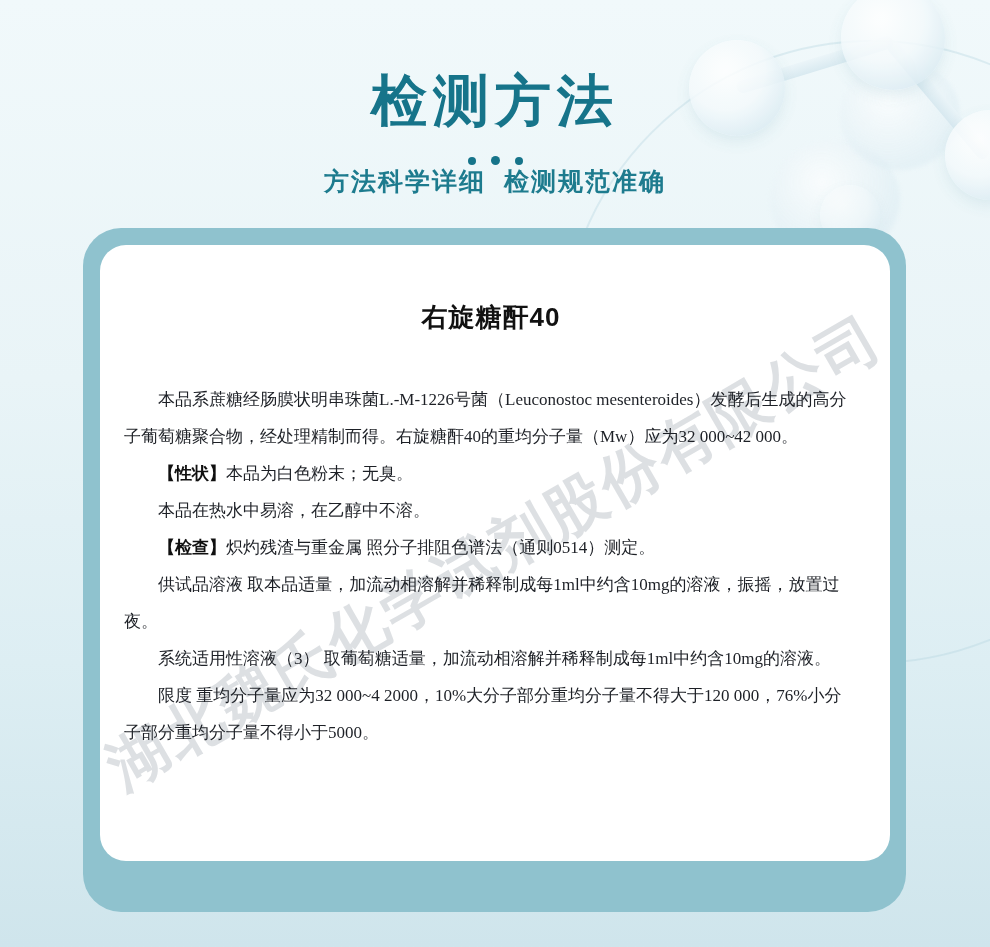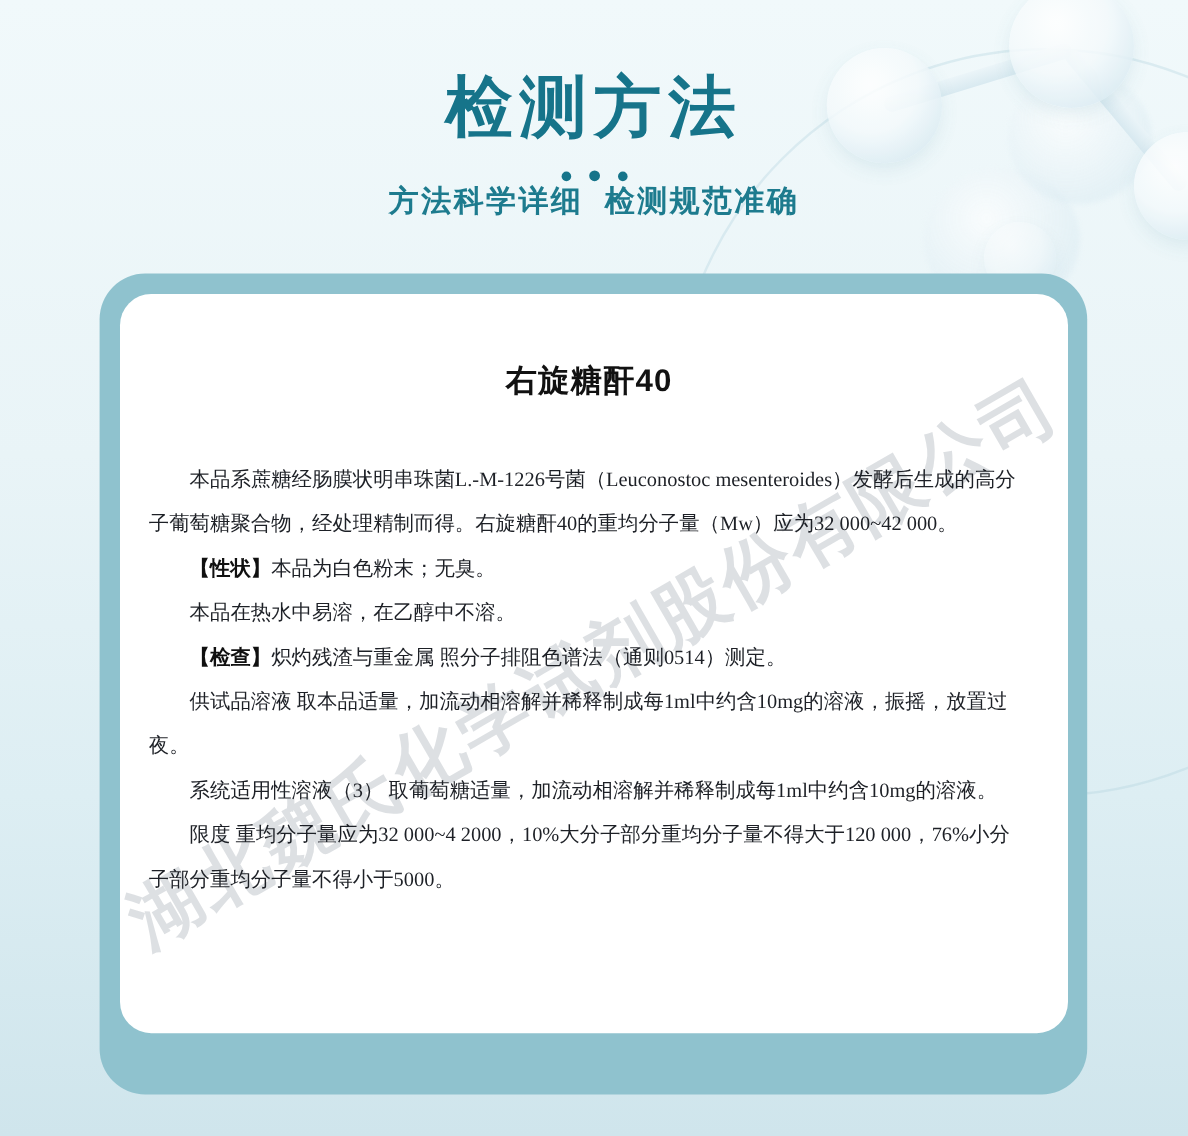--- a/index.html
+++ b/index.html
@@ -30,21 +30,21 @@
     opacity:.8;transform-origin:0 50%;
   }
   .blob{
     position:absolute;border-radius:50%;
     background:radial-gradient(circle at 40% 35%, rgba(255,255,255,.9), rgba(214,232,240,.55) 70%, rgba(205,226,236,0) 100%);
     filter:blur(2px);opacity:.7;
   }
   
   .header{position:relative;text-align:center;z-index:3;}
   .page-title{
-    margin:4px;padding-top:48px;
+    margin:16px;padding-top:48px;
     font-size:56px;font-weight:700;letter-spacing:6px;
     color:#16748a;
   }
   .dots{margin-top:14px;display:flex;justify-content:center;align-items:center;gap:15px;}
   .dots .dot{width:8px;height:8px;border-radius:50%;background:#16748a;display:inline-block;}
   .dots .dot.mid{width:9px;height:9px;}
   .page-subtitle{
     margin-top:0;font-size:25px;font-weight:600;letter-spacing:2px;
     color:#1d7b8e;white-space:pre;
   }

